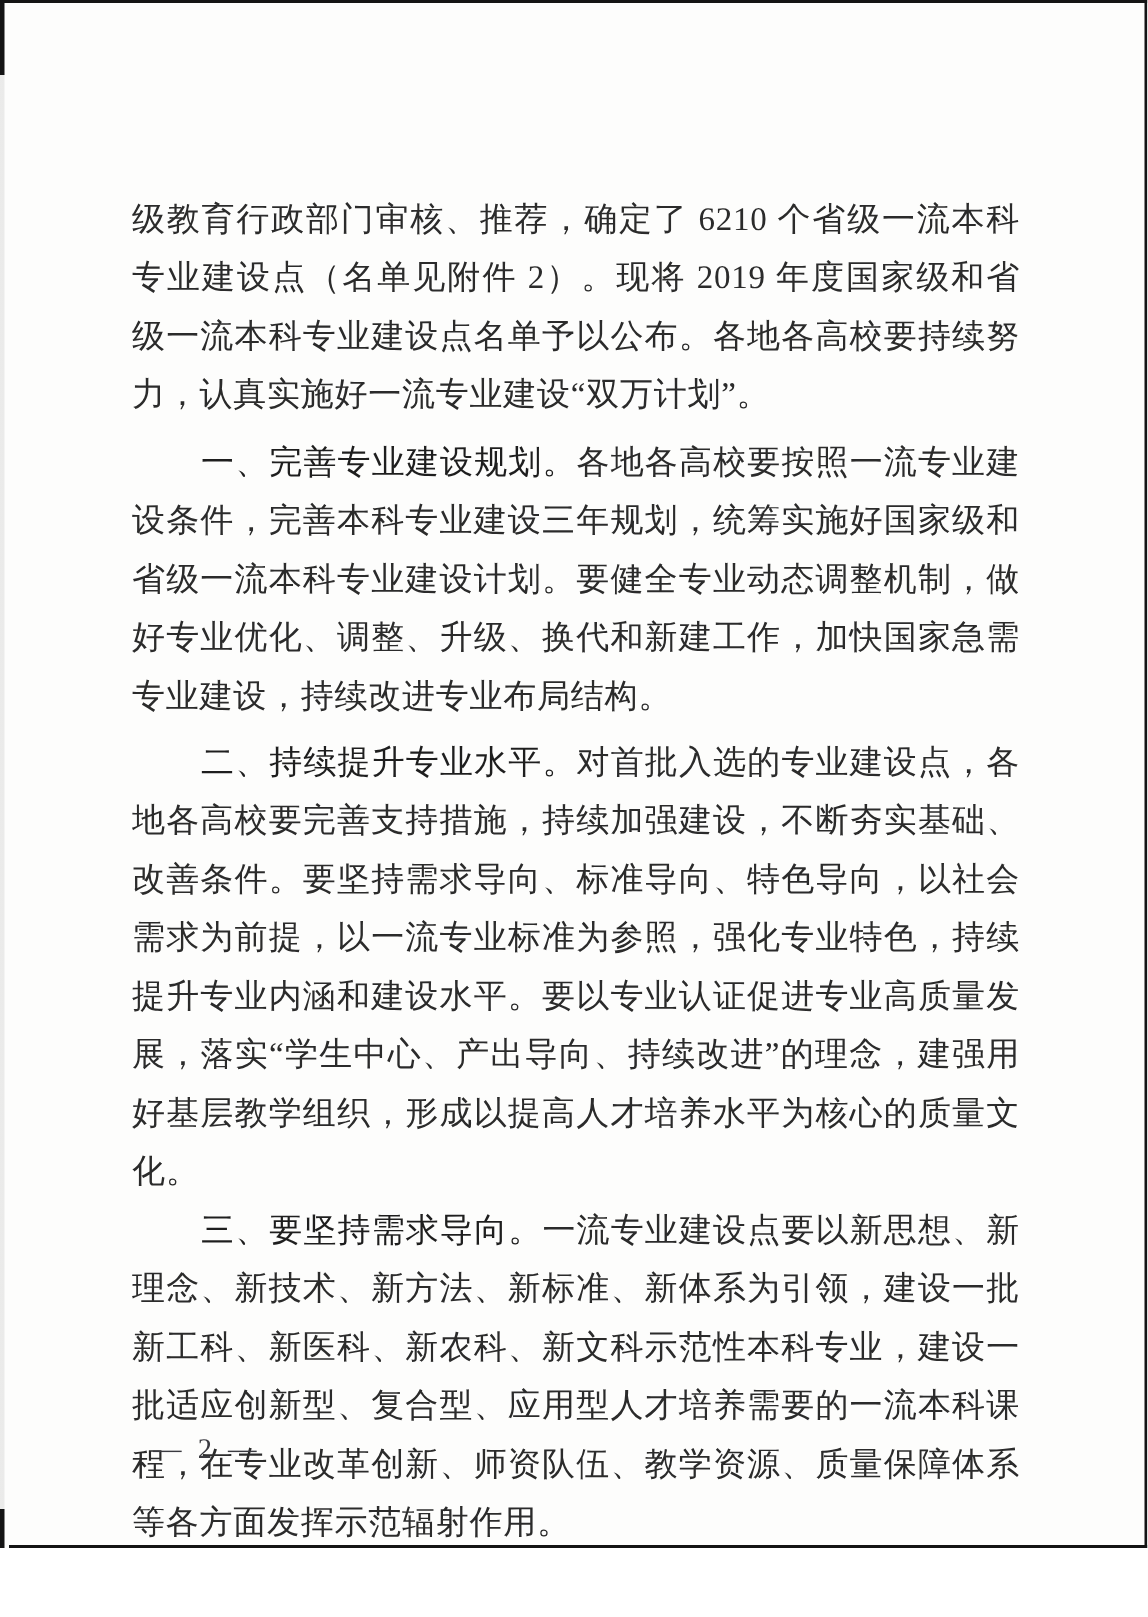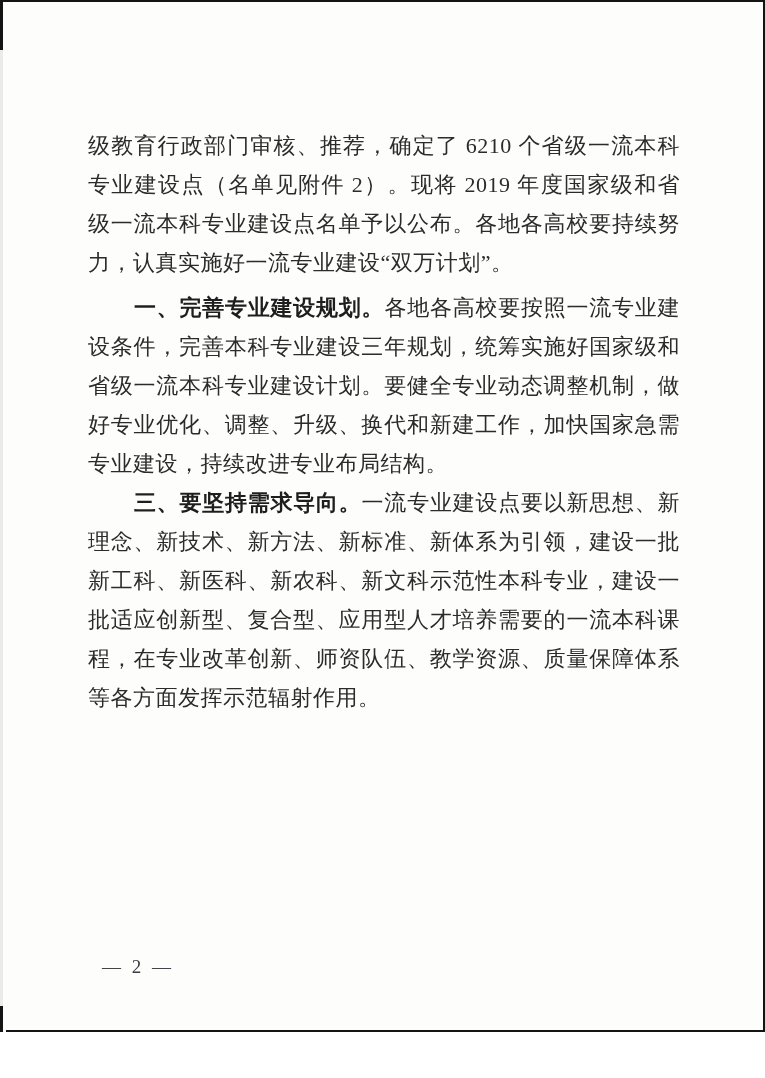--- a/index.html
+++ b/index.html
@@ -49,21 +49,21 @@
   .content p {
     margin: 0;
   }
   .para-indent {
     text-indent: 46px;
   }
   .mt1 { margin-top: 6px !important; }
   .mt2 { margin-top: 5px !important; }
   .heading {
     font-family: "Liberation Sans", "DejaVu Sans", sans-serif;
-    font-weight: 700;
+    font-weight: 400;
     color: #1e1e1e;
   }
   .footer {
     position: absolute;
     left: 102px;
     top: 955px;
     font-size: 19px;
     line-height: 24px;
     letter-spacing: 3px;
     color: #3a3a40;
@@ -78,20 +78,21 @@
   <div class="edge-right"></div>
   <div class="edge-bottom"></div>
   <div class="edge-left"></div>
 
   <div class="content">
 
     <p class="para"><span>级教育行政部门审核、推荐，确定了 6210 个省级一流本科专业建设点（名单见附件 2）。现将 2019 年度国家级和省级一流本科专业建设点名单予以公布。各地各高校要持续努力，认真实施好一流专业建设“双万计划”。</span></p>
 
     <p class="para para-indent mt1"><strong class="heading">一、完善专业建设规划。</strong><span>各地各高校要按照一流专业建设条件，完善本科专业建设三年规划，统筹实施好国家级和省级一流本科专业建设计划。要健全专业动态调整机制，做好专业优化、调整、升级、换代和新建工作，加快国家急需专业建设，持续改进专业布局结构。</span></p>
 
+    <p class="para para-indent mt2"><strong class="heading">二、持续提升专业水平。</strong><span>对首批入选的专业建设点，各地各高校要完善支持措施，持续加强建设，不断夯实基础、改善条件。要坚持需求导向、标准导向、特色导向，以社会需求为前提，以一流专业标准为参照，强化专业特色，持续提升专业内涵和建设水平。要以专业认证促进专业高质量发展，落实“学生中心、产出导向、持续改进”的理念，建强用好基层教学组织，形成以提高人才培养水平为核心的质量文化。</span></p>
 
     <p class="para para-indent"><strong class="heading">三、要坚持需求导向。</strong><span>一流专业建设点要以新思想、新理念、新技术、新方法、新标准、新体系为引领，建设一批新工科、新医科、新农科、新文科示范性本科专业，建设一批适应创新型、复合型、应用型人才培养需要的一流本科课程，在专业改革创新、师资队伍、教学资源、质量保障体系等各方面发挥示范辐射作用。</span></p>
 
   </div>
 
   <div class="footer">— 2 —</div>
 
 </div>
 
 </body></html>

